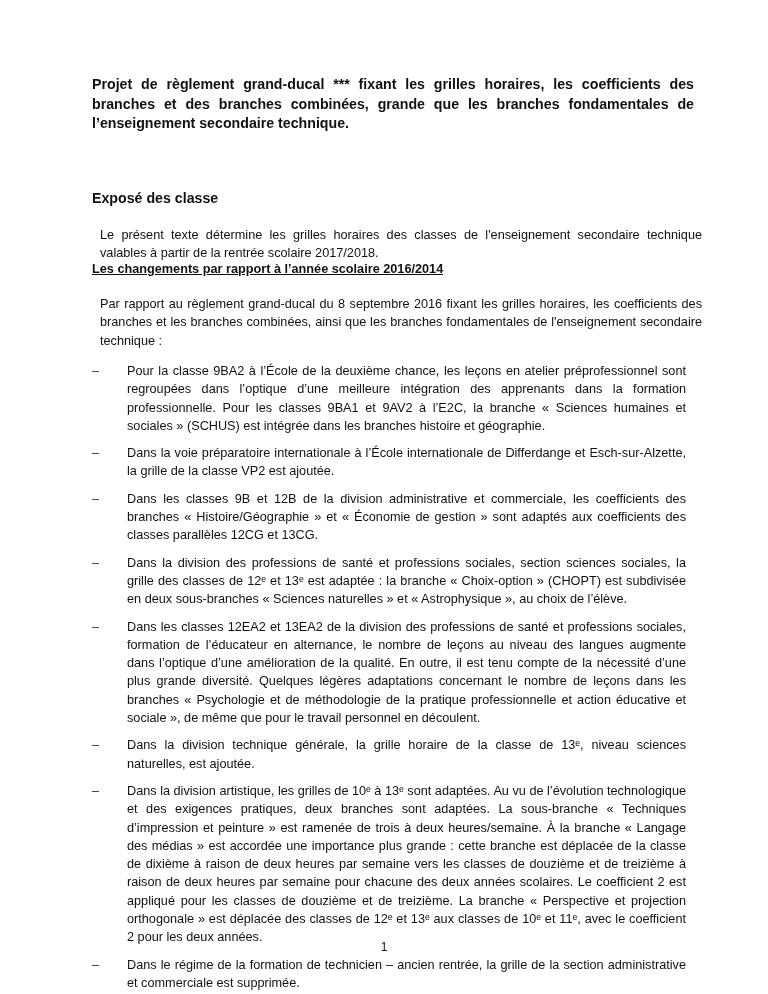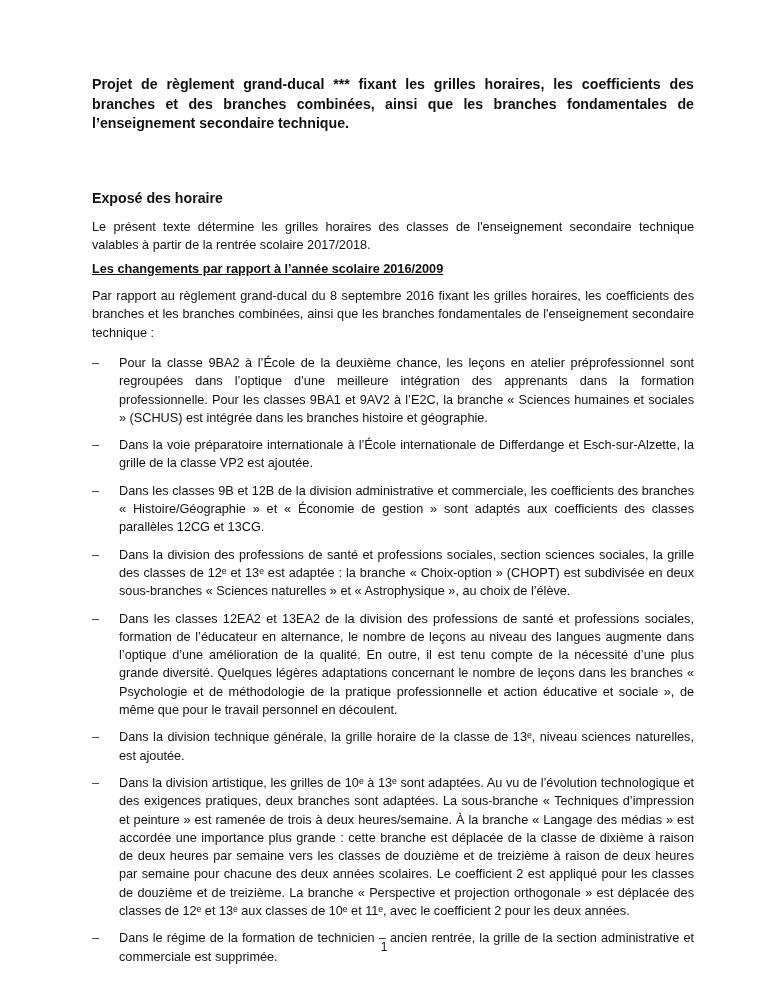--- a/index.html
+++ b/index.html
@@ -2,38 +2,38 @@
 <html><head>
 <meta charset="utf-8">
 <style>
   html, body { margin: 0; padding: 0; background: #ffffff; }
   body { width: 768px; height: 994px; position: relative; overflow: hidden;
          font-family: "Liberation Sans", sans-serif; color: #111; }
   .page { position: absolute; left: 92px; top: 0; width: 602px; }
   .title { position: absolute; top: 75px; left: 0; width: 602px; font-weight: bold;
            font-size: 14.2px; line-height: 19.5px; text-align: justify; }
   .h2 { position: absolute; top: 190px; left: 0; font-weight: bold; font-size: 14.2px; }
-  .p { font-size: 12.7px; line-height: 18.3px; text-align: justify; margin: 0; }
+  .p { font-size: 12.7px; line-height: 18.3px; text-align: justify; margin: 8px; }
   .intro { position: absolute; top: 218px; left: 0; width: 602px; }
   .sub { position: absolute; top: 262px; left: 0; font-size: 12.7px; font-weight: bold;
          text-decoration: underline; }
   .lead { position: absolute; top: 287px; left: 0; width: 602px; }
   .list { position: absolute; top: 354px; left: 0; width: 602px; list-style: none; margin: 0; padding: 0; }
   .li { position: relative; padding-left: 27px; margin-bottom: 9px; }
   .dash { position: absolute; left: 0; top: 0; font-size: 12.7px; line-height: 18.3px; color: #333; }
   .pagenum { position: absolute; top: 940px; left: 0; width: 768px; text-align: center; font-size: 12px; }
 </style>
 </head>
 <body>
 
 <div class="page">
-  <div class="title">Projet de règlement grand-ducal *** fixant les grilles horaires, les coefficients des branches et des branches combinées, ainsi que les branches fondamentales de l’enseignement secondaire technique.</div>
-  <div class="h2">Exposé des horaire</div>
+  <div class="title">Projet de règlement grand-ducal *** fixant les grilles horaires, les coefficients des branches et des branches combinées, grande que les branches fondamentales de l’enseignement secondaire technique.</div>
+  <div class="h2">Exposé des classe</div>
   <p class="p intro">Le présent texte détermine les grilles horaires des classes de l'enseignement secondaire technique valables à partir de la rentrée scolaire 2017/2018.</p>
-  <div class="sub">Les changements par rapport à l’année scolaire 2016/2009</div>
+  <div class="sub">Les changements par rapport à l’année scolaire 2016/2014</div>
   <p class="p lead">Par rapport au règlement grand-ducal du 8 septembre 2016 fixant les grilles horaires, les coefficients des branches et les branches combinées, ainsi que les branches fondamentales de l'enseignement secondaire technique :</p>
   <ul class="list">
     <li class="li">
         <span class="dash">–</span>
         <p class="p">Pour la classe 9BA2 à l’École de la deuxième chance, les leçons en atelier préprofessionnel sont regroupées dans l’optique d’une meilleure intégration des apprenants dans la formation professionnelle. Pour les classes 9BA1 et 9AV2 à l’E2C, la branche « Sciences humaines et sociales » (SCHUS) est intégrée dans les branches histoire et géographie.</p>
       </li>
     <li class="li">
         <span class="dash">–</span>
         <p class="p">Dans la voie préparatoire internationale à l’École internationale de Differdange et Esch-sur-Alzette, la grille de la classe VP2 est ajoutée.</p>
       </li>

